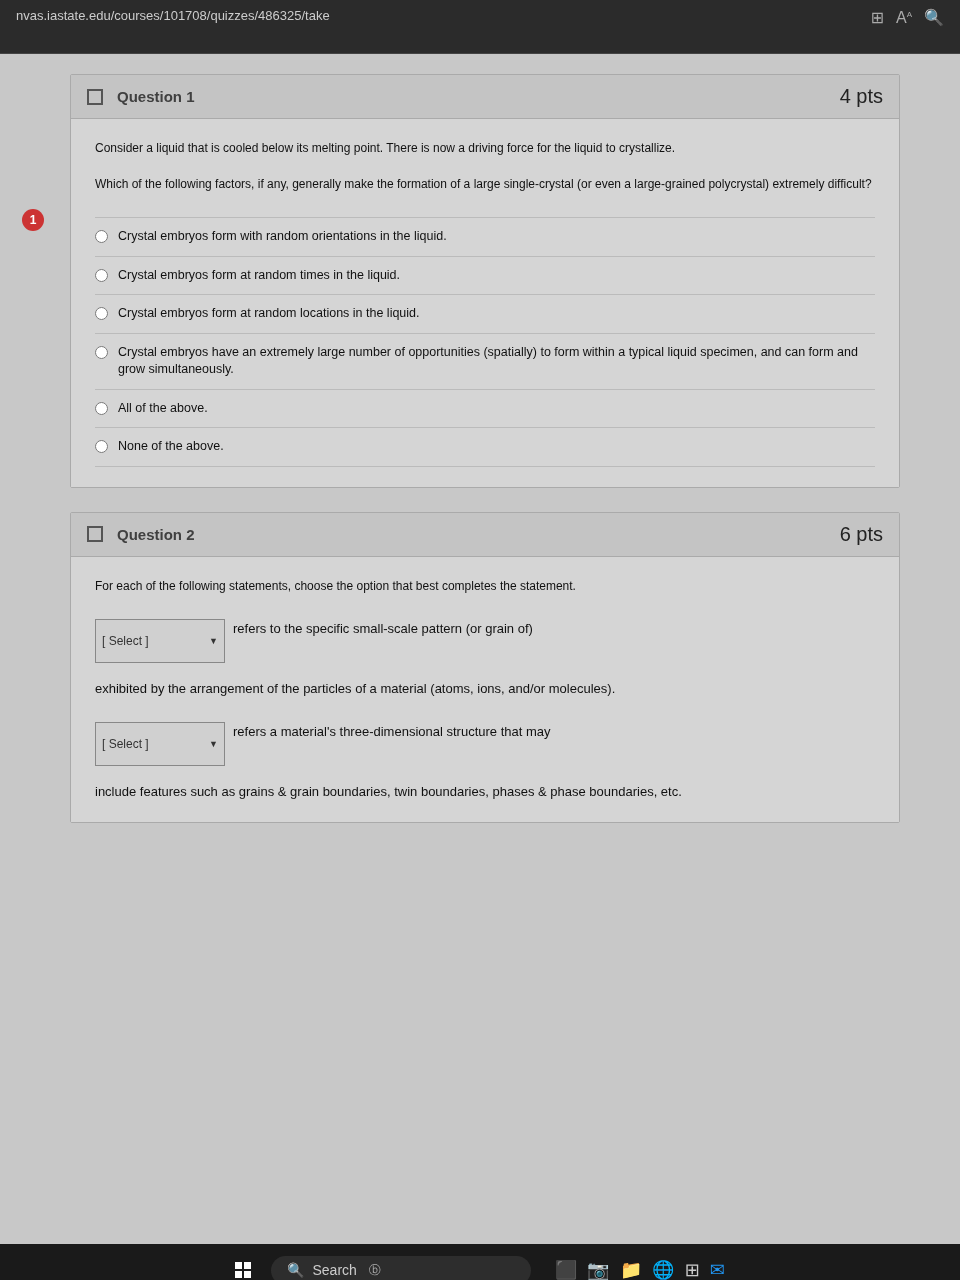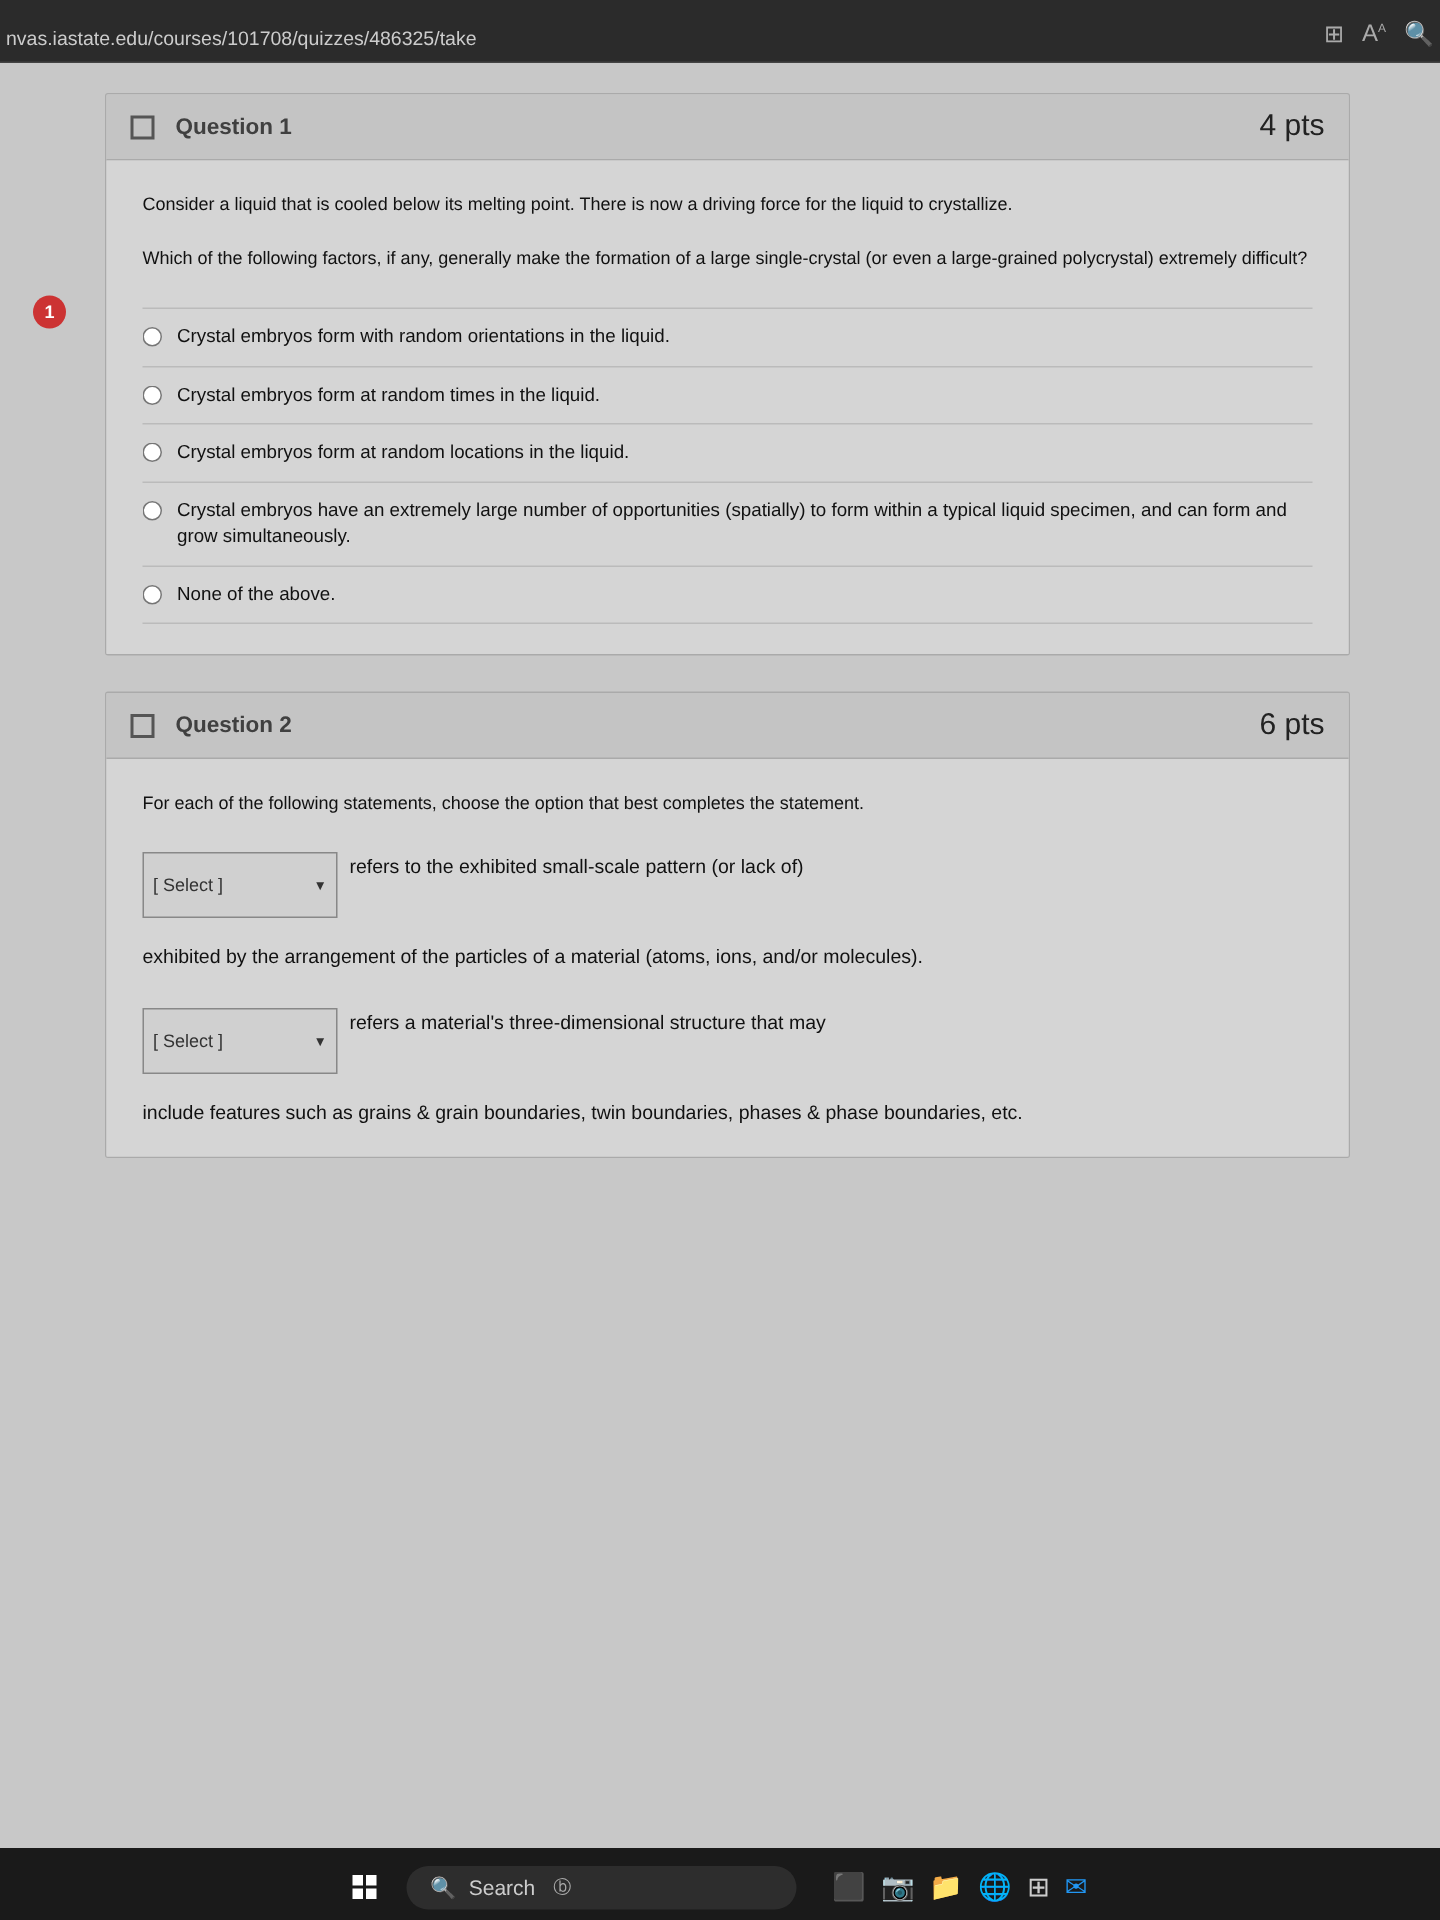--- a/index.html
+++ b/index.html
@@ -7,26 +7,26 @@
       font-family: -apple-system, BlinkMacSystemFont, 'Segoe UI', Arial, sans-serif;
       background: #1a1a1a;
       width: 960px;
       min-height: 1280px;
       overflow-x: hidden;
     }
 
     
     .browser-bar {
       background: #2b2b2b;
-      padding: 8px 4px;
-      display: flex;
-      align-items: flex-end;
+      padding: 8px 16px;
+      display: flex;
+      align-items: flex-start;
       justify-content: space-between;
       border-bottom: 1px solid #444;
-      height: 42px;
+      height: 54px;
     }
     .url-bar {
       color: #ccc;
       font-size: 13px;
       flex: 1;
     }
     .browser-icons {
       display: flex;
       gap: 12px;
       align-items: center;
@@ -280,20 +280,24 @@
         <div class="option-item">
           <input type="radio" name="q1" style="">
           <span>Crystal embryos form at random locations in the liquid.</span>
         </div>
         <div class="option-item">
           <input type="radio" name="q1" style="">
           <span>Crystal embryos have an extremely large number of opportunities (spatially) to form within a typical liquid specimen, and can form and grow simultaneously.</span>
         </div>
         <div class="option-item">
           <input type="radio" name="q1" style="">
+          <span>All of the above.</span>
+        </div>
+        <div class="option-item">
+          <input type="radio" name="q1" style="">
           <span>None of the above.</span>
         </div>
       </div>
     </div>
   </div>
 
   <div class="question-card">
     <div class="question-header">
       <div class="question-title">
         <span class="question-checkbox"></span>
@@ -305,21 +309,21 @@
       <div class="question-text">
         <p>For each of the following statements, choose the option that best completes the statement.</p>
       </div>
 
       <div style="margin-bottom: 24px;">
         <div class="select-row">
           <div class="select-dropdown">
             <span>[ Select ]</span>
             <span class="chevron-down">▼</span>
           </div>
-          <span class="select-text-after">refers to the exhibited small-scale pattern (or lack of)</span>
+          <span class="select-text-after">refers to the specific small-scale pattern (or grain of)</span>
         </div>
         <span class="select-continuation">exhibited by the arrangement of the particles of a material (atoms, ions, and/or molecules).</span>
       </div>
 
       <div>
         <div class="select-row">
           <div class="select-dropdown">
             <span>[ Select ]</span>
             <span class="chevron-down">▼</span>
           </div>

